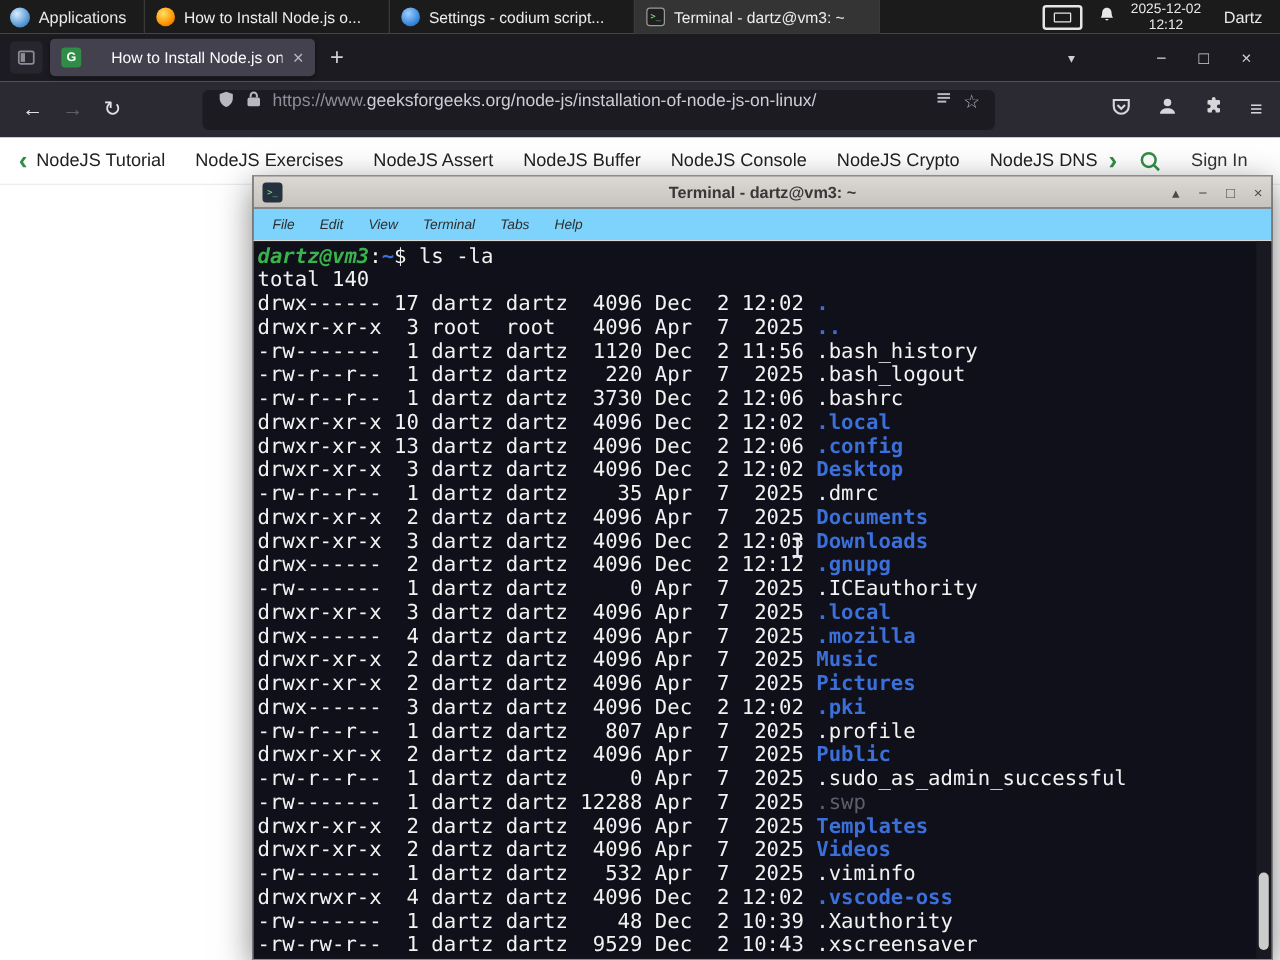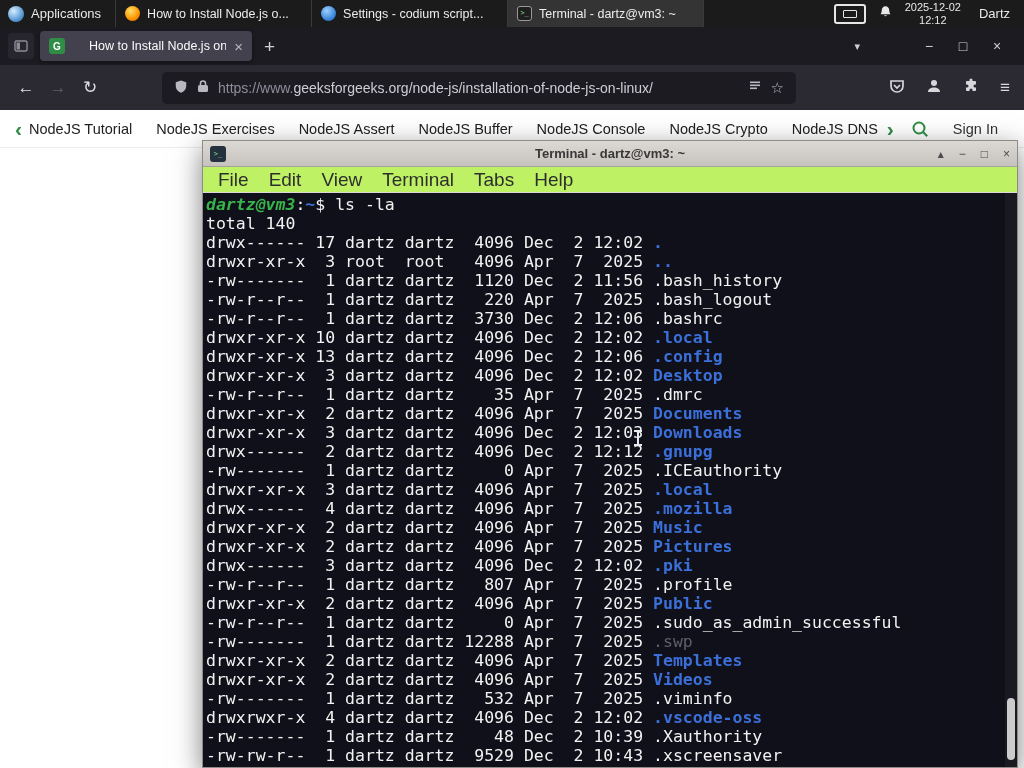--- a/index.html
+++ b/index.html
@@ -45,21 +45,21 @@
   .tab-close { color:#b9b7c0; font-size:15px; line-height:1; }
   .newtab { color:#d0cfd4; font-size:19px; margin-left:12px; line-height:1; }
   .tab-right { margin-left:auto; display:flex; align-items:center; color:#d0cfd4; padding-right:2px; }
   .list-tabs { font-size:11px; margin-right:52px; }
   .winbtn { font-size:14px; width:34px; text-align:center; }
 
   .toolbar { height:45px; background:#2b2a33; display:flex; align-items:center; padding:0 10px; }
   .nav-icon { width:32px; height:30px; display:flex; align-items:center; justify-content:center;
               color:#e0dfe4; font-size:17px; border-radius:4px; }
   .nav-icon.disabled { color:#5f5e69; }
-  .urlbar { height:32px; background:#1c1b22; border-radius:5px; display:flex; align-items:center;
+  .urlbar { height:32px; background:#1c1b22; border-radius:5px; display:flex; align-items:flex-start;
             padding:0 12px; gap:9px; color:#b9b7c0; font-size:14px; width:634px; margin-left:56px; }
   .url-text { flex:1; overflow:hidden; white-space:nowrap; color:#cecdd4; }
   .url-proto { color:#8f8d9a; }
   .star { font-size:15px; color:#b9b7c0; }
   .toolbar-right { margin-left:auto; display:flex; align-items:center; gap:21px; padding-right:4px; }
   .menu-glyph { color:#d7d6db; font-size:17px; }
 
   .gfg-nav { height:38px; background:#ffffff; display:flex; align-items:center; padding:0 8px;
              border-bottom:1px solid #ececec; }
   .chev { color:#2f8d46; font-size:21px; font-weight:bold; padding:0 7px; line-height:1; }
@@ -75,22 +75,22 @@
                   display:flex; flex-direction:column; z-index:40; }
   .titlebar { position:relative; height:26px; background:linear-gradient(#dcd8d4,#c6c2be);
               border-bottom:1px solid #a5a19d; display:flex; align-items:center; padding:0 7px; flex:none; }
   .t-title { position:absolute; left:0; right:0; text-align:center; font-size:13px; font-weight:bold;
              color:#383838; pointer-events:none; }
   .t-win-icon { width:16px; height:16px; background:#24313f; border-radius:3px; color:#8ae28a;
                 font-family:"DejaVu Sans Mono", monospace; font-size:7px; display:flex; align-items:center;
                 justify-content:center; z-index:2; }
   .tb-btns { margin-left:auto; display:flex; gap:15px; color:#4a4a4a; z-index:2; align-items:center; }
   .tb-btn { font-size:12px; line-height:1; }
-  .menubar { height:26px; background:#bef264; border-bottom:1px solid #dbd8d5; display:flex;
-             align-items:center; padding:0 5px; font-size:19px; color:#2e2e2e; flex:none; }
+  .menubar { height:26px; background:#7dd3fc; border-bottom:1px solid #dbd8d5; display:flex;
+             align-items:center; padding:0 5px; font-size:11px; color:#2e2e2e; flex:none;font-style:italic; }
   .menu-item { padding:0 10px; }
   .term { flex:1; position:relative; background:#10101a; padding:2px 0 0 3px;
           font-family:"DejaVu Sans Mono", monospace; font-size:16.5px; line-height:19px;
           color:#f2f2f2; overflow:hidden; }
   .t-line { white-space:pre; }
   .c-green { color:#38b44a; font-weight:bold;font-style:italic; }
   .c-blue  { color:#3b6fd9; font-weight:bold; }
   .c-dim   { color:#5f5f6a; }
   .term-scrollbar { position:absolute; right:0; top:0; bottom:0; width:12px; background:#191922; }
   .term-thumb { position:absolute; right:2px; bottom:7px; width:8px; height:62px; background:#cccccc;

